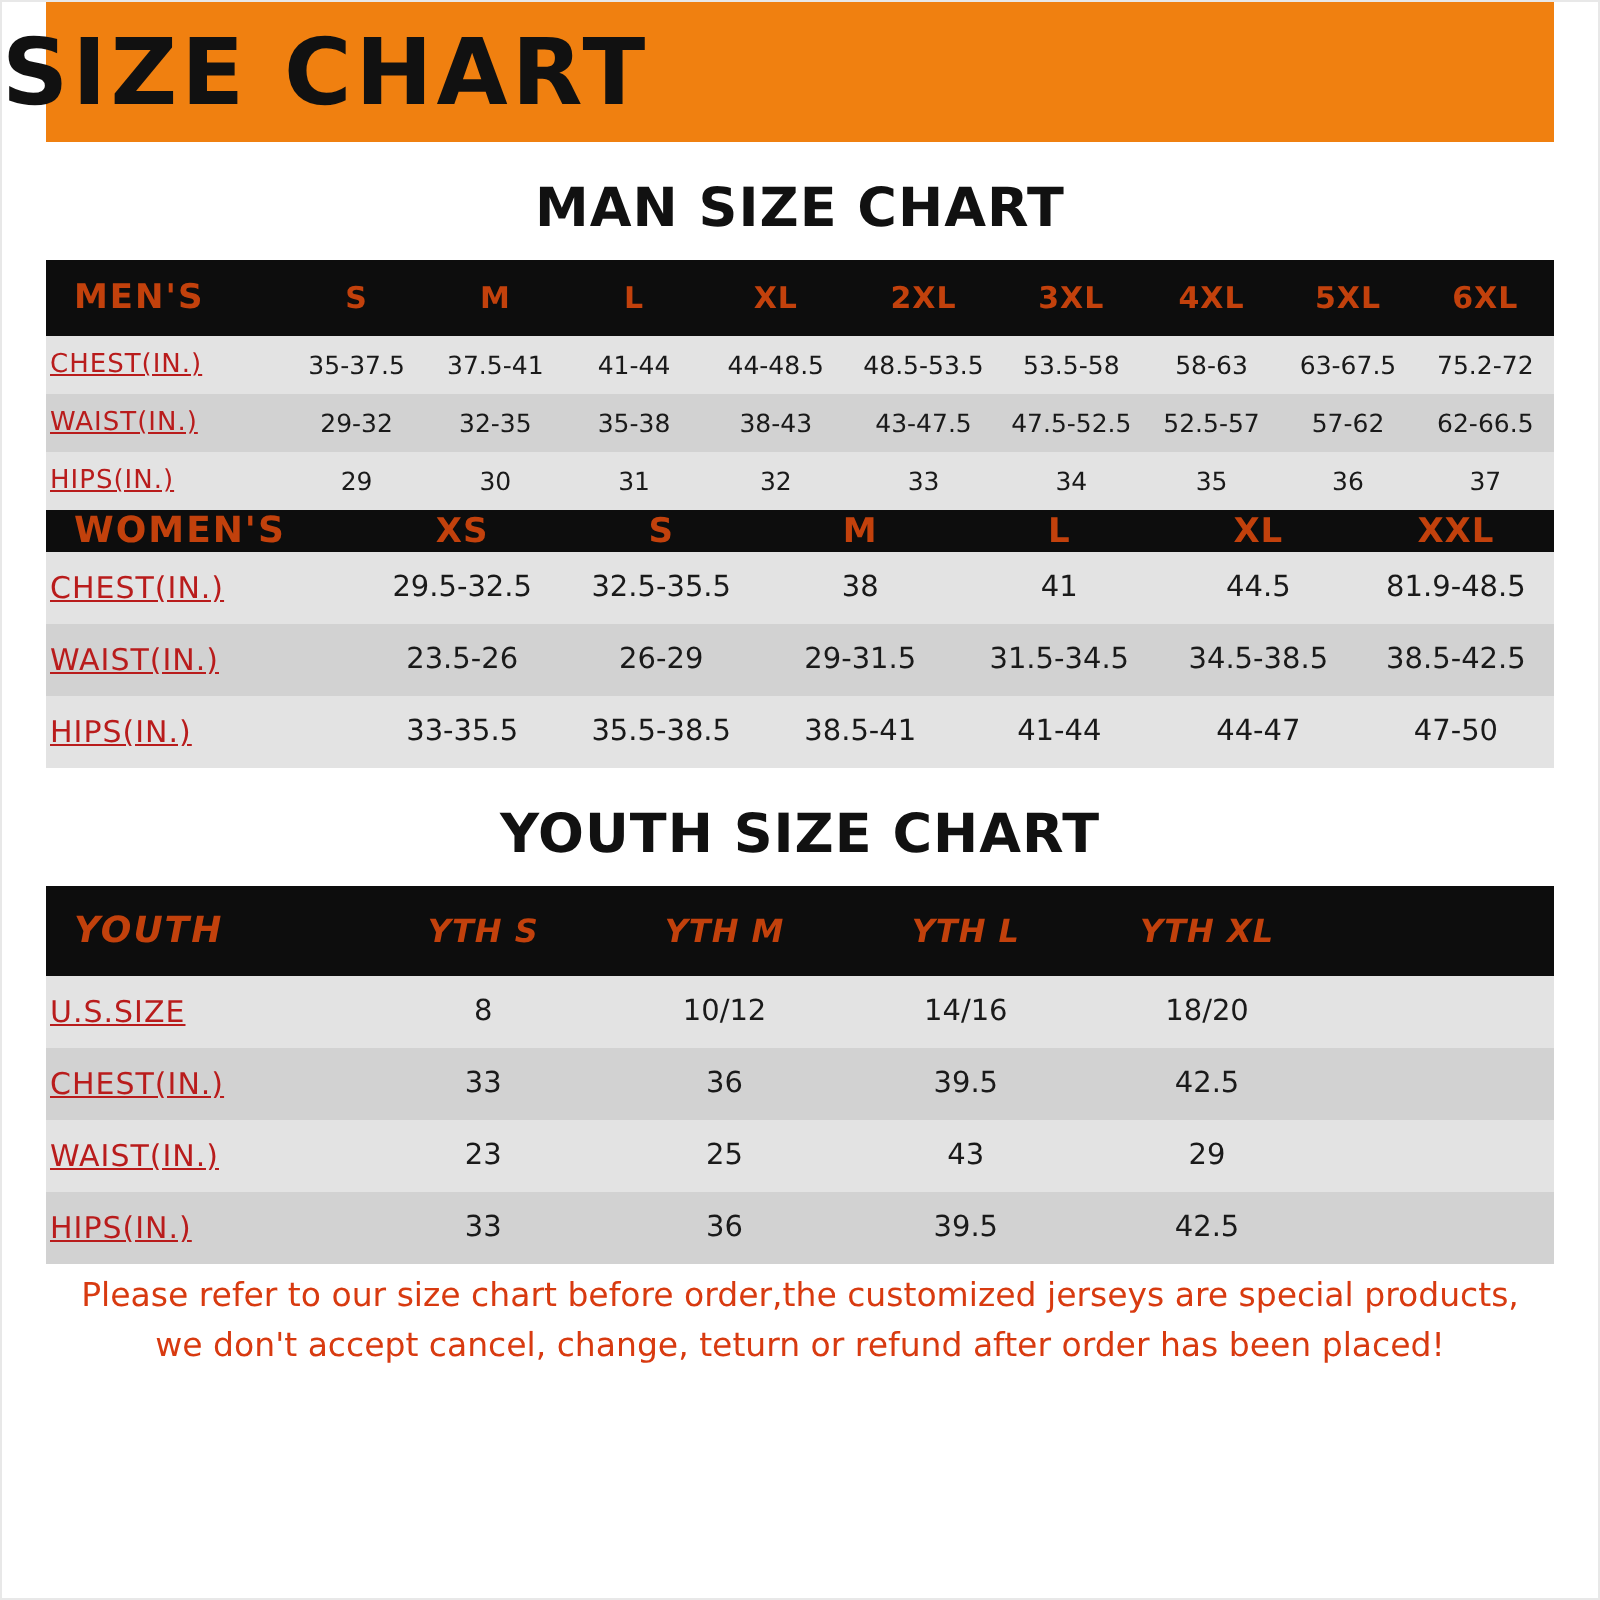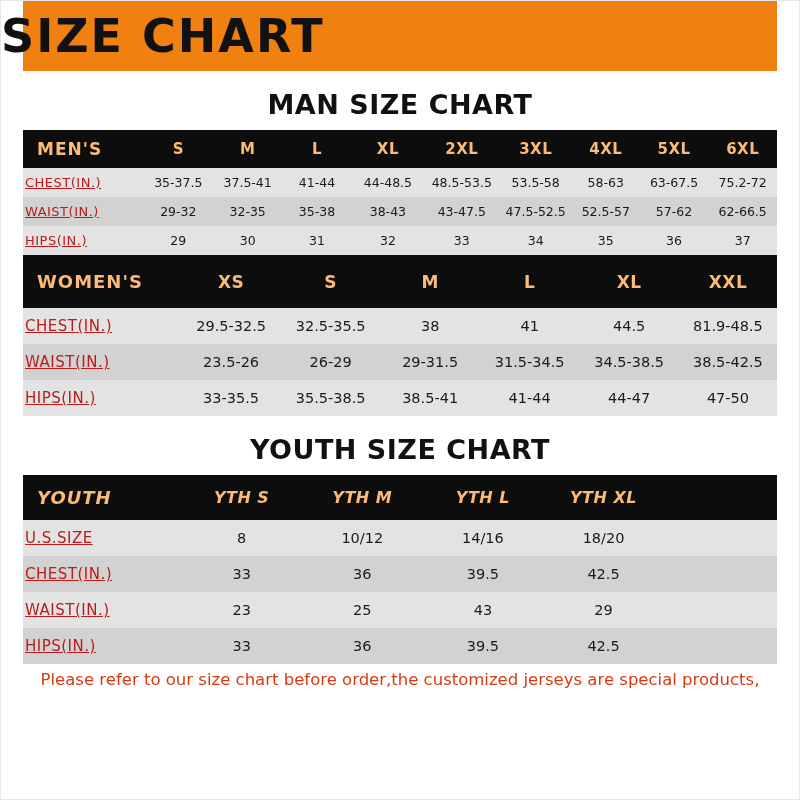--- a/index.html
+++ b/index.html
@@ -62,21 +62,21 @@
     margin: 18px 0 10px 0;
     font-family: "DejaVu Sans", sans-serif;
   }
   table.size-table {
     width: 100%;
     border-collapse: collapse;
     table-layout: fixed;
   }
   table.size-table thead th {
     background: #0d0d0d;
-    color: #fdba74;
+    color: #c2410c;
     font-weight: bold;
     font-size: 15px;
     padding: 9px 2px;
     text-align: center;
     letter-spacing: 0.5px;
     margin-left: 38px;
   }
   table.size-table thead th.rowhead {
     text-align: left;
     padding-left: 14px;
@@ -93,21 +93,21 @@
     text-align: left;
     font-size: 13px;
     letter-spacing: 0.5px;
     color: #b91c1c;
     text-decoration: underline;
   }
   table.size-table tbody tr.light td { background: #e3e3e3; }
   table.size-table tbody tr.dark td { background: #d2d2d2; }
 
   
-  table.women thead th { font-size: 17px; padding: 16px 2px;}
+  table.women thead th { font-size: 17px; padding: 0 2px;}
   table.women thead th.rowhead { font-size: 18px; }
   table.women tbody td { font-size: 14.5px; padding: 9px 2px; }
   table.women tbody td.rowhead { font-size: 15px; }
 
   
   table.youth thead th { font-size: 16px; padding: 12px 2px; font-style: italic; }
   table.youth thead th.rowhead { font-size: 18px; }
   table.youth tbody td { font-size: 14.5px; padding: 9px 2px; }
   table.youth tbody td.rowhead { font-size: 15px; }
 
@@ -306,16 +306,17 @@
           <td>36</td>
           <td>39.5</td>
           <td>42.5</td>
           <td></td>
         </tr>
       </tbody>
     </table>
 
     <div class="notice">
       <div>Please refer to our size chart before order,the customized jerseys are special products,</div>
+      <div>we don't accept cancel, change, teturn or refund after order has been placed!</div>
     </div>
 
   </div>
 </div>
 
 </body></html>

